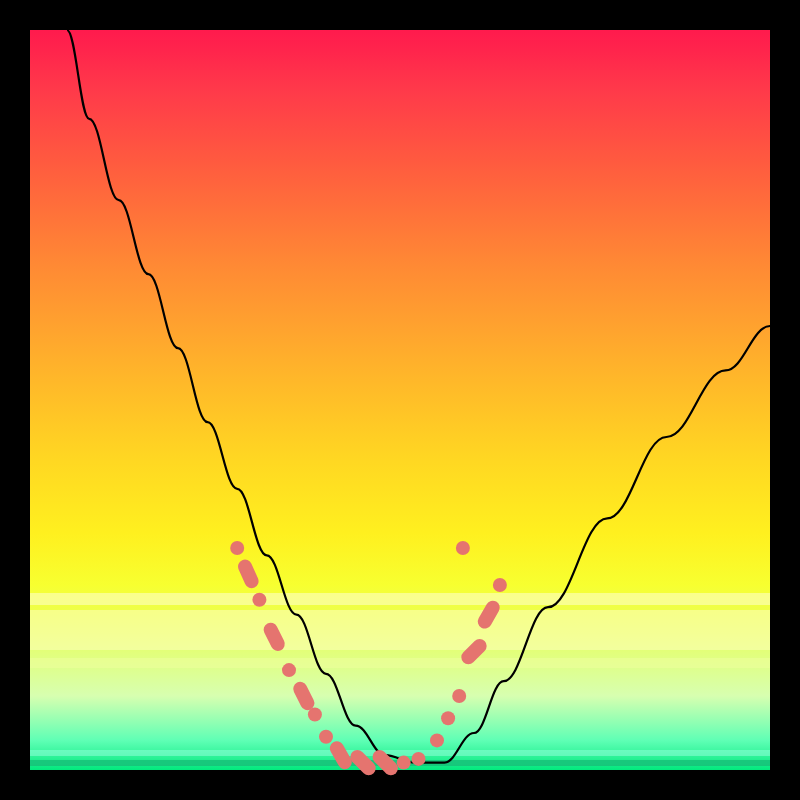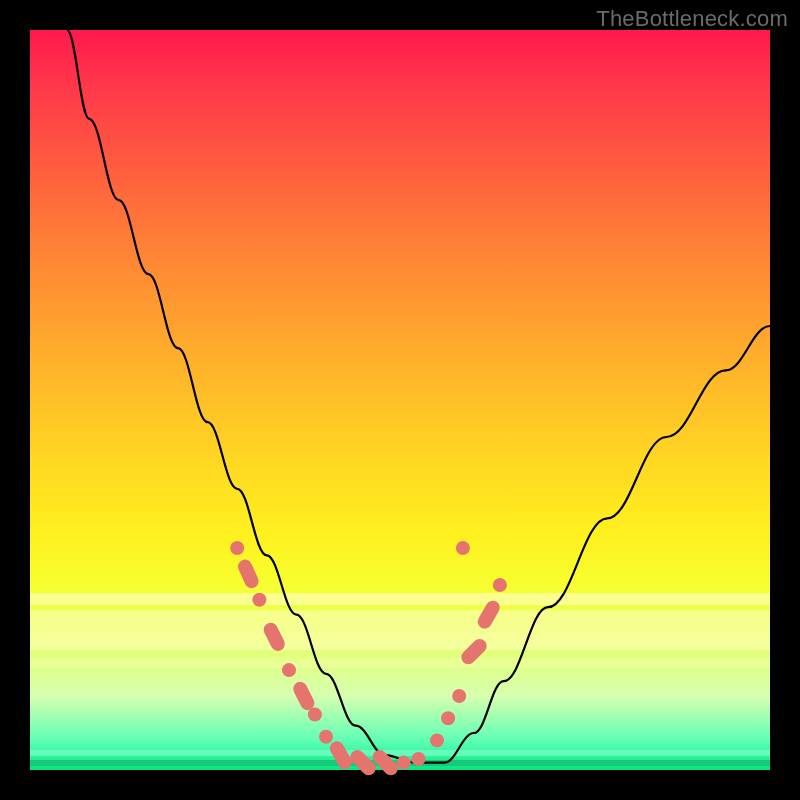--- a/index.html
+++ b/index.html
@@ -75,21 +75,20 @@
   }
   .pill {
     fill: #e5746f;
   }
 </style>
 </head>
 <body>
 
 <div class="frame">
 
-  <div class="watermark">TheBottleneck.com</div>
 
   <div class="plot-area">
 
     <div class="band" style="top:563px;height:12px;background:rgba(255,255,210,0.55);"></div>
     <div class="band" style="top:580px;height:40px;background:rgba(255,255,190,0.55);"></div>
     <div class="band" style="top:628px;height:10px;background:rgba(240,255,160,0.5);"></div>
     <div class="band" style="top:720px;height:6px;background:rgba(150,255,220,0.5);"></div>
     <div class="band" style="top:730px;height:6px;background:rgba(23,195,122,0.9);"></div>
 
     <svg class="curve" viewBox="0 0 740 740">

